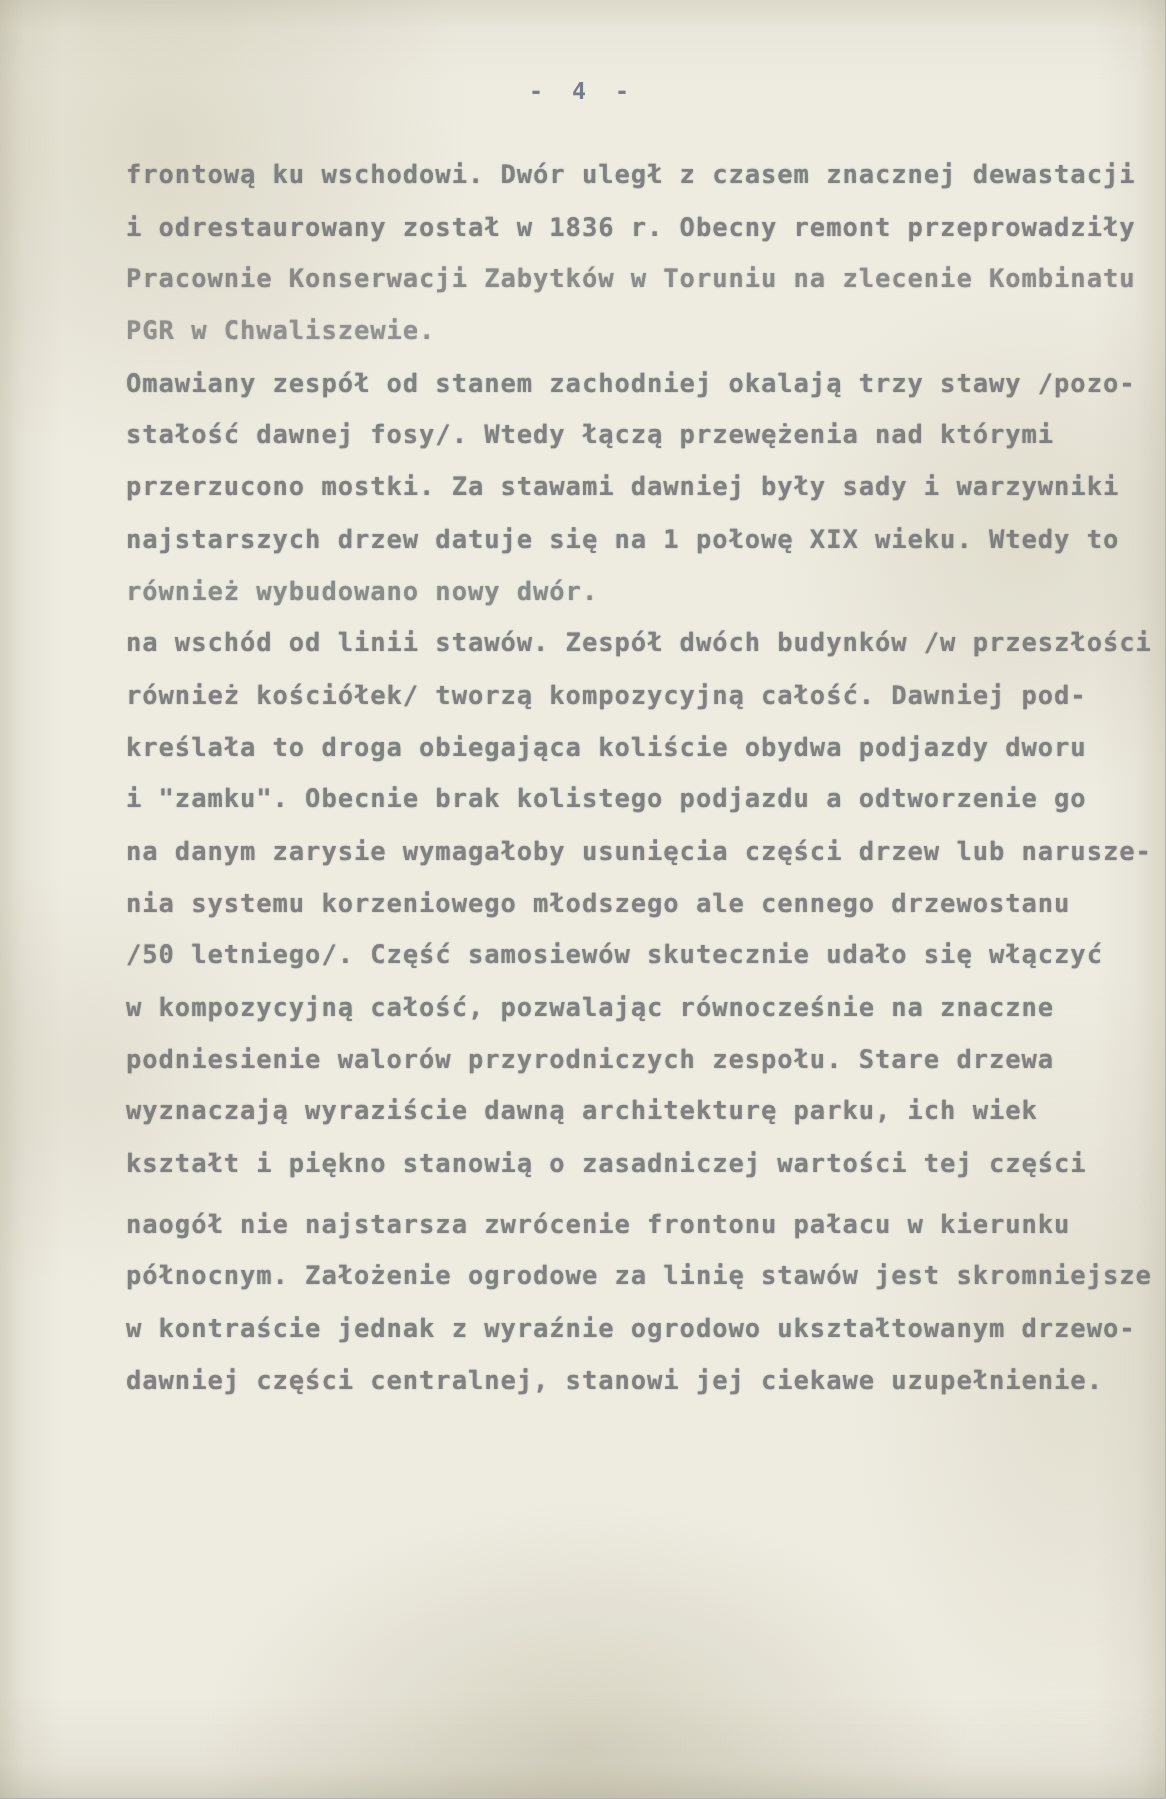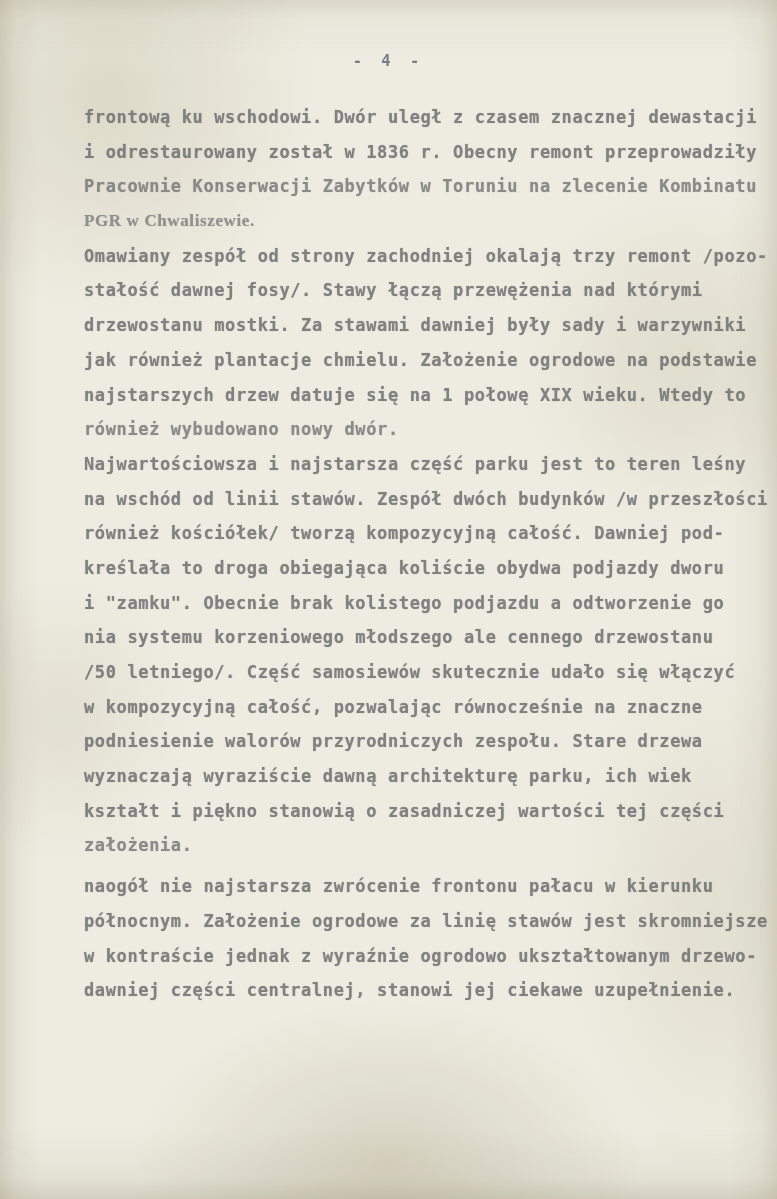--- a/index.html
+++ b/index.html
@@ -74,21 +74,21 @@
     color: #737373;
     font-weight: 700;
     white-space: pre;
     opacity: .88;
     text-shadow: 0 0 1.1px rgba(76,83,112,.55);
   }
   .line.indent {
     text-indent: 40px;
   }
   .line.faint  { opacity: .80; }
-  .line.fainter{ opacity: .74; font-family: Liberation Serif, serif; }
+  .line.fainter{ opacity: .74; }
   .spacer-sm { height: 6px; }
 </style>
 </head>
 <body>
 
 <div class="page">
 
   <div class="paper-grain"></div>
   <div class="paper-blotch"></div>
 
@@ -99,41 +99,39 @@
     <div class="body-text">
 
       <div>
         <div class="line">frontową ku wschodowi. Dwór uległ z czasem znacznej dewastacji</div>
         <div class="line">i odrestaurowany został w 1836 r. Obecny remont przeprowadziły</div>
         <div class="line faint">Pracownie Konserwacji Zabytków w Toruniu na zlecenie Kombinatu</div>
         <div class="line fainter">PGR w Chwaliszewie.</div>
       </div>
 
       <div>
-        <div class="line">Omawiany zespół od strony zachodniej okalają trzy remont /pozo-</div>
-        <div class="line">stałość dawnej fosy/. Stawy łączą przewężenia nad którymi</div>
-        <div class="line">drzewostanu mostki. Za stawami dawniej były sady i warzywniki</div>
-        <div class="line">jak również plantacje chmielu. Założenie ogrodowe na podstawie</div>
+        <div class="line">Omawiany zespół od stanem zachodniej okalają trzy stawy /pozo-</div>
+        <div class="line">stałość dawnej fosy/. Wtedy łączą przewężenia nad którymi</div>
+        <div class="line">przerzucono mostki. Za stawami dawniej były sady i warzywniki</div>
         <div class="line">najstarszych drzew datuje się na 1 połowę XIX wieku. Wtedy to</div>
         <div class="line faint">również wybudowano nowy dwór.</div>
       </div>
 
       <div>
-        <div class="line">Najwartościowsza i najstarsza część parku jest to teren leśny</div>
         <div class="line">na wschód od linii stawów. Zespół dwóch budynków /w przeszłości</div>
         <div class="line">również kościółek/ tworzą kompozycyjną całość. Dawniej pod-</div>
         <div class="line">kreślała to droga obiegająca koliście obydwa podjazdy dworu</div>
         <div class="line">i "zamku". Obecnie brak kolistego podjazdu a odtworzenie go</div>
+        <div class="line">na danym zarysie wymagałoby usunięcia części drzew lub narusze-</div>
         <div class="line">nia systemu korzeniowego młodszego ale cennego drzewostanu</div>
         <div class="line">/50 letniego/. Część samosiewów skutecznie udało się włączyć</div>
         <div class="line">w kompozycyjną całość, pozwalając równocześnie na znaczne</div>
         <div class="line">podniesienie walorów przyrodniczych zespołu. Stare drzewa</div>
         <div class="line">wyznaczają wyraziście dawną architekturę parku, ich wiek</div>
         <div class="line">kształt i piękno stanowią o zasadniczej wartości tej części</div>
-        <div class="line faint">założenia.</div>
       </div>
 
       <div class="spacer-sm"></div>
 
       <div>
         <div class="line">naogół nie najstarsza zwrócenie frontonu pałacu w kierunku</div>
         <div class="line">północnym. Założenie ogrodowe za linię stawów jest skromniejsze</div>
         <div class="line">w kontraście jednak z wyraźnie ogrodowo ukształtowanym drzewo-</div>
         <div class="line">dawniej części centralnej, stanowi jej ciekawe uzupełnienie.</div>
       </div>

